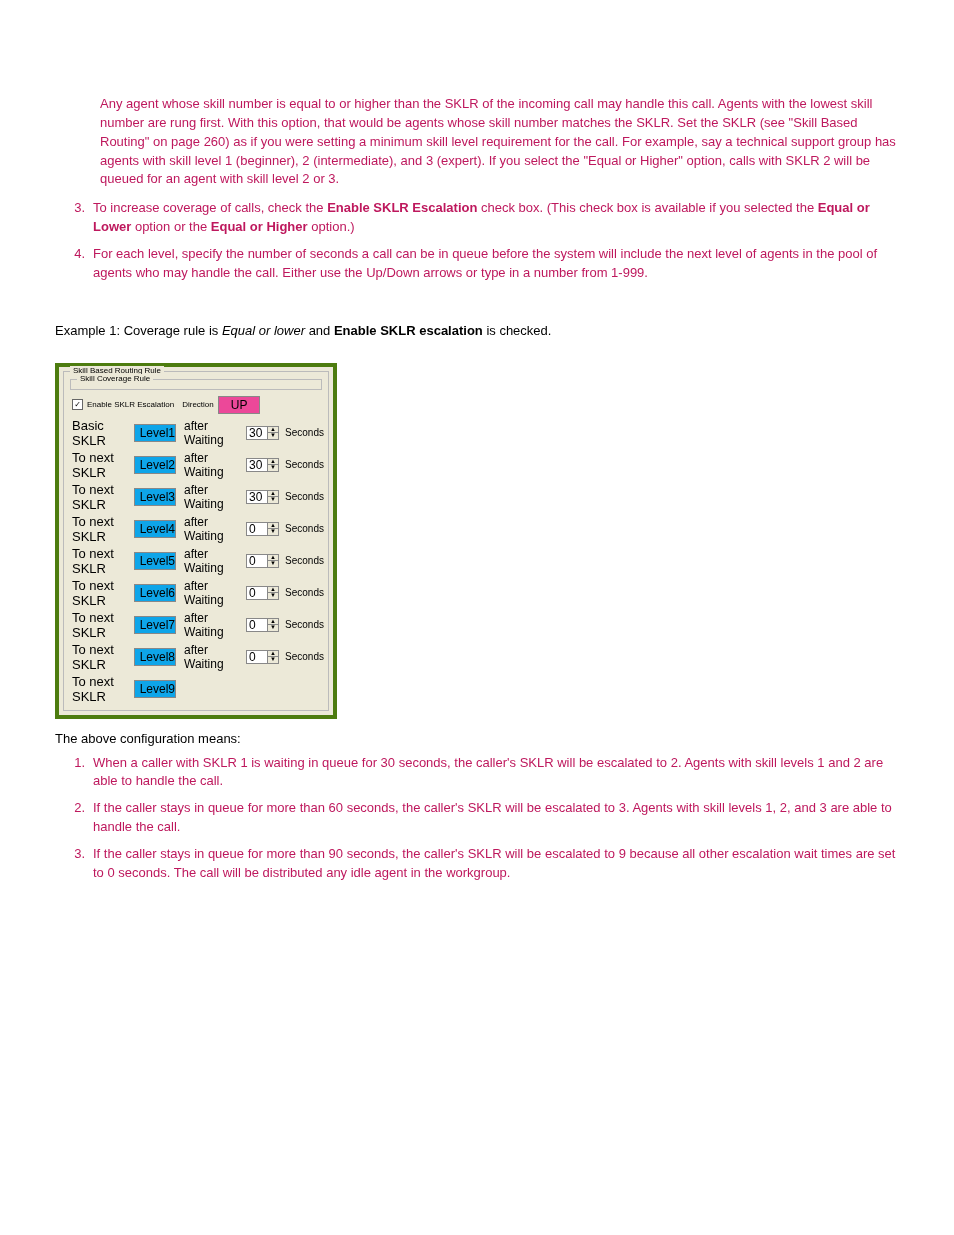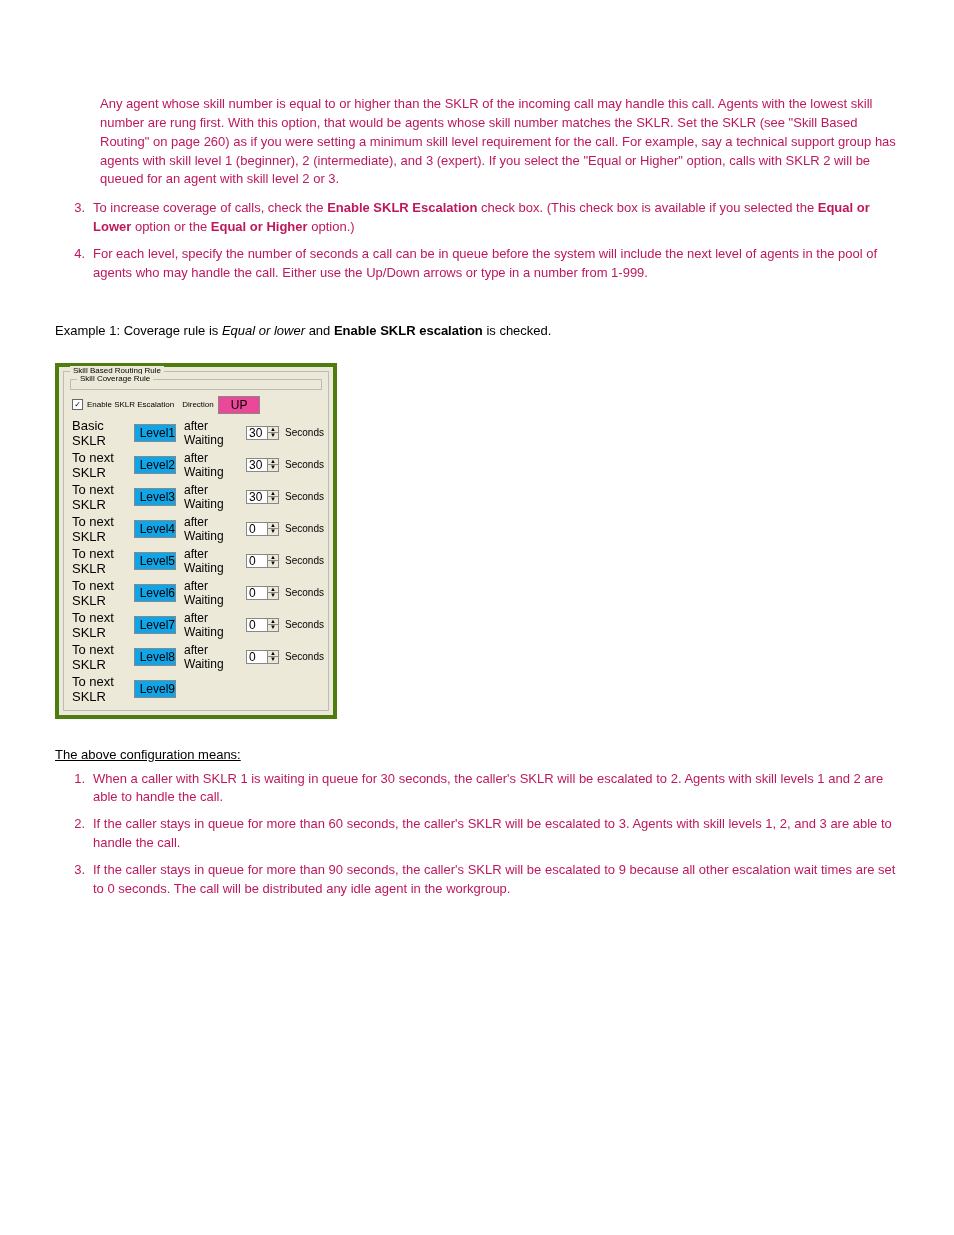--- a/index.html
+++ b/index.html
@@ -45,23 +45,22 @@
   .list-offset {
     margin-left: 15px;
   }
   .example-line {
     margin: 40px 0 25px 0;
     font-size: 13px;
   }
   .bold { font-weight: bold; }
   .italic { font-style: italic; }
   .explain-heading {
-    margin: 28px 0 8px 0;
+    margin: 12px 0 8px 0;
     font-size: 13px;
-    text-decoration: underline;
   }
 
   
   .ss-outer {
     width: 270px;
     background: #ece9d8;
     border: 4px solid #4d7c0f;
     padding: 2px;
     font-family: Tahoma, Arial, sans-serif;
     font-size: 8px;

